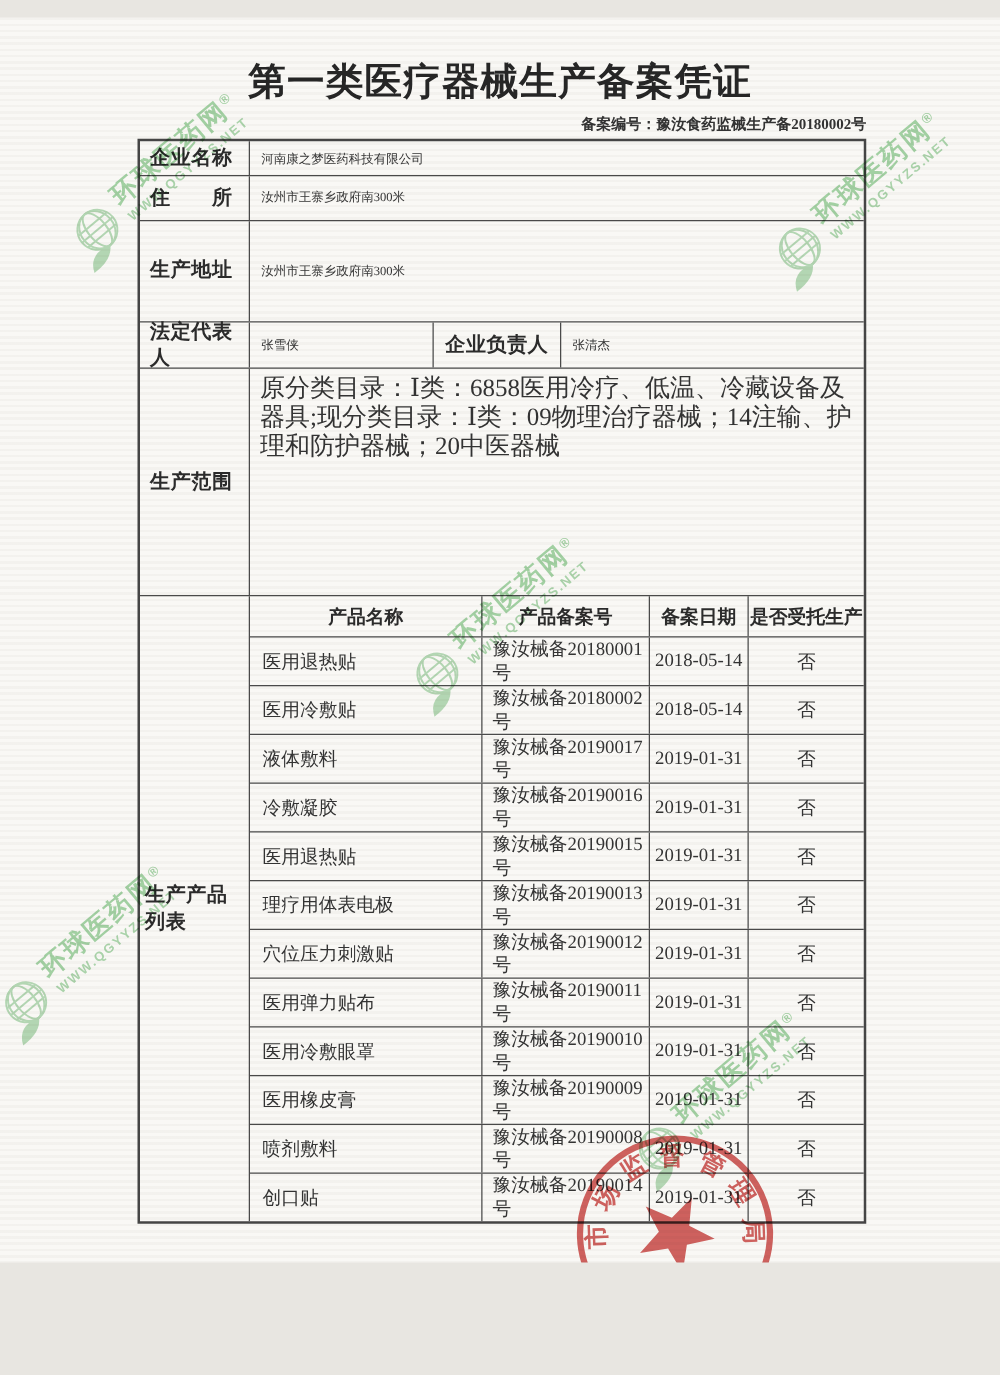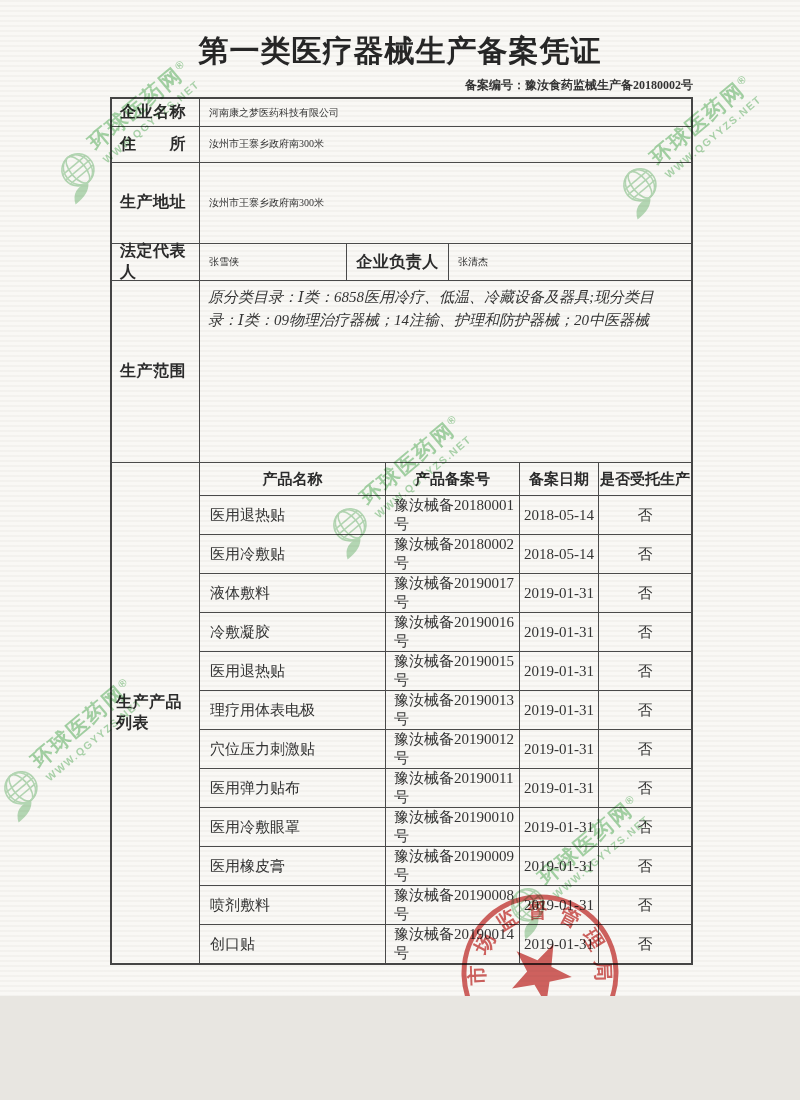--- a/index.html
+++ b/index.html
@@ -1,17 +1,17 @@
 <!DOCTYPE html>
 <html><head>
 <meta charset="utf-8">
 <style>
   html,body { margin:0; padding:0; background:#e8e6e1; }
   .page {
-    position:relative; width:800px; height:996px; margin:0 auto;
+    position:relative; width:800px; height:996px; margin:14px auto;
     background:#f9f8f5;
     background-image:repeating-linear-gradient(180deg,
       rgba(138,132,118,0.055) 0px, rgba(138,132,118,0.055) 2px,
       rgba(255,255,255,0) 2px, rgba(255,255,255,0) 5px);
     font-family:"Liberation Serif","DejaVu Serif",serif;
     color:#2e2e2e; overflow:hidden;
   }
   .doc-title {
     position:absolute; top:31px; left:0; width:100%;
     text-align:center; font-size:30px; font-weight:600; letter-spacing:1px;
@@ -38,22 +38,22 @@
     font-size:16px; font-weight:600; color:#2b2b2b; letter-spacing:0.5px;
   }
   .lbl.center { justify-content:center; padding:0 4px; }
   .val {
     flex:1; display:flex; align-items:center; padding:0 9px;
     font-size:10px; box-sizing:border-box; color:#333;
   }
   .val.w147 { flex:0 0 147px; border-right:1px solid #4a4a4a; }
   .lbl.w102 { width:102px; flex:0 0 102px; justify-content:center; }
   .scope-val {
-    flex:1; padding:5px 8px; font-size:15px; line-height:23px;
-    box-sizing:border-box; color:#333;font-style:italic;
+    flex:1; padding:5px 8px; font-size:20px; line-height:23px;
+    box-sizing:border-box; color:#333;
   }
   
   .products { flex:1; display:flex; flex-direction:column; box-sizing:border-box; }
   .prow { display:flex; flex:1; border-top:1px solid #4a4a4a; box-sizing:border-box; }
   .prow.head { border-top:none; flex:0 0 32px; }
   .pc { box-sizing:border-box; display:flex; align-items:center; font-size:15px; color:#333; }
   .pc.c1 { flex:0 0 185px; padding-left:10px; }
   .pc.c2 { flex:0 0 134px; padding-left:8px; border-left:1px solid #4a4a4a; }
   .pc.c3 { flex:0 0 79px;  justify-content:center; border-left:1px solid #4a4a4a; }
   .pc.c4 { flex:1; justify-content:center; border-left:1px solid #4a4a4a; }

